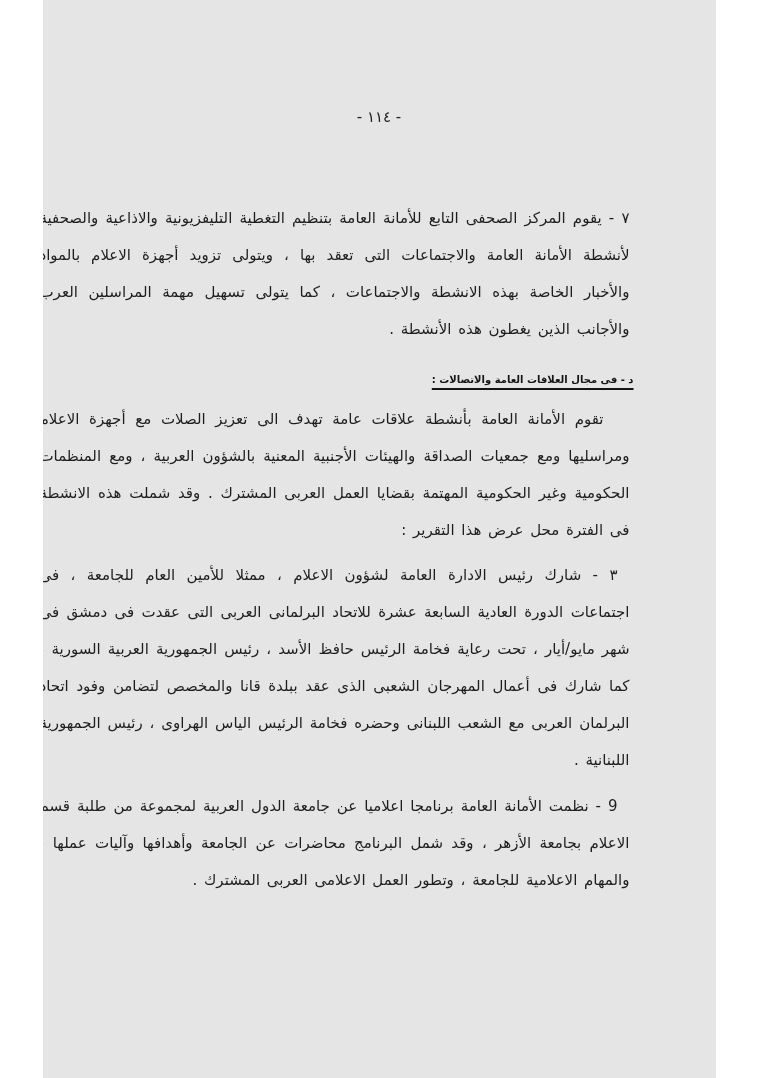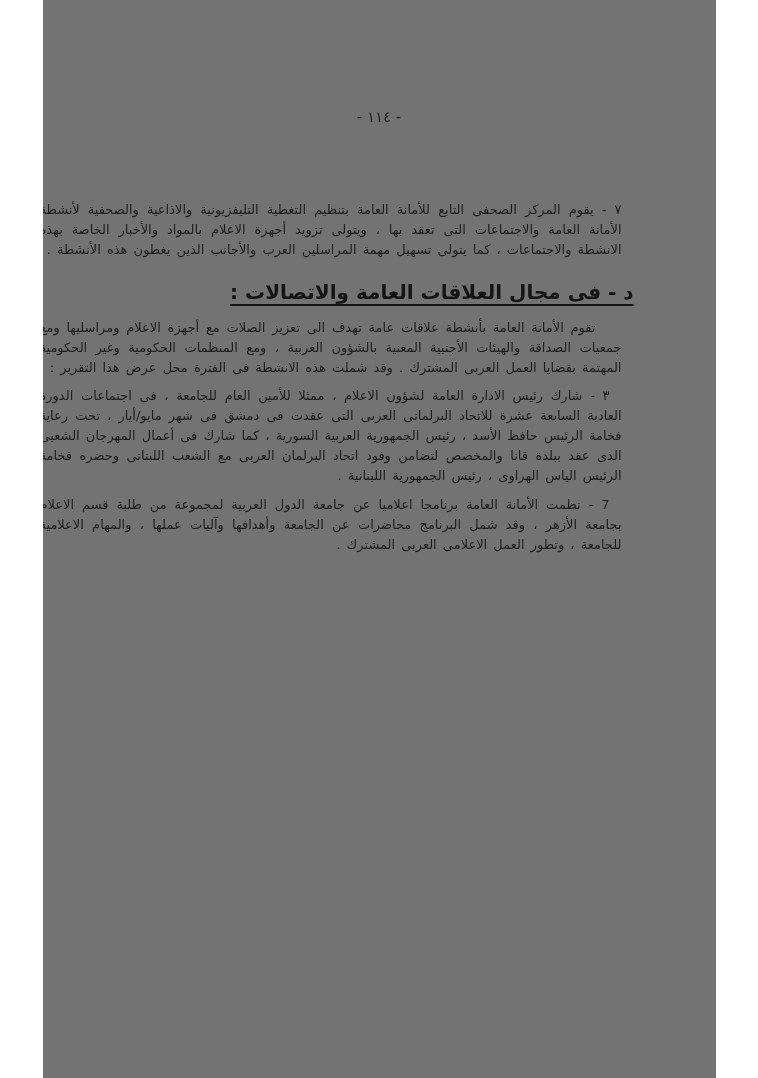--- a/index.html
+++ b/index.html
@@ -6,21 +6,21 @@
     html, body {
       margin: 0;
       padding: 0;
       background: #ffffff;
     }
     .page {
       position: relative;
       width: 673px;
       height: 1078px;
       margin: 0 auto;
-      background: #737373;
+      background: #e5e5e5;
       overflow: hidden;
       direction: rtl;
       font-family: "DejaVu Sans", sans-serif;
       color: #1e1e1e;
     }
     .page-number {
       position: absolute;
       top: 108px;
       left: 0;
       right: 0;
@@ -29,37 +29,37 @@
       letter-spacing: 2px;
       color: #222;
     }
     .content {
       position: absolute;
       top: 200px;
       right: 82px;
       width: 594px;
     }
     .para {
-      margin: 0 12px 10px 0;
-      font-size: 13px;
-      line-height: 20px;
+      margin: 0 4px 10px 0;
+      font-size: 15px;
+      line-height: 37px;
       text-align: justify;
       word-spacing: 2px;
       color: #1e1e1e;
     }
     .para-7 {
       margin-bottom: 20px;
     }
     .heading-wrap {
       margin: 4px 0 14px 0;
     }
     .heading {
       display: inline-block;
       margin: 0;
-      font-size: 20px;
+      font-size: 10px;
       font-weight: bold;
       text-decoration: underline;
       text-underline-offset: 5px;
       text-decoration-thickness: 1.5px;
       color: #141414;
     }
     .intro {
       text-indent: 26px;
       margin-bottom: 8px;
     }
@@ -82,16 +82,16 @@
     <div class="heading-wrap">
       <h2 class="heading">د - فى مجال العلاقات العامة والاتصالات :</h2>
     </div>
 
     <p class="para intro">تقوم الأمانة العامة بأنشطة علاقات عامة تهدف الى تعزيز الصلات مع أجهزة الاعلام ومراسليها ومع جمعيات الصداقة والهيئات الأجنبية المعنية بالشؤون العربية ، ومع المنظمات الحكومية وغير الحكومية المهتمة بقضايا العمل العربى المشترك . وقد شملت هذه الانشطة فى الفترة محل عرض هذا التقرير :</p>
 
 
 
     <p class="para item">٣ - شارك رئيس الادارة العامة لشؤون الاعلام ، ممثلا للأمين العام للجامعة ، فى اجتماعات الدورة العادية السابعة عشرة للاتحاد البرلمانى العربى التى عقدت فى دمشق فى شهر مايو/أيار ، تحت رعاية فخامة الرئيس حافظ الأسد ، رئيس الجمهورية العربية السورية ، كما شارك فى أعمال المهرجان الشعبى الذى عقد ببلدة قانا والمخصص لتضامن وفود اتحاد البرلمان العربى مع الشعب اللبنانى وحضره فخامة الرئيس الياس الهراوى ، رئيس الجمهورية اللبنانية .</p>
 
-    <p class="para item">7 - نظمت الأمانة العامة برنامجا اعلاميا عن جامعة الدول العربية لمجموعة من طلبة قسم الاعلام بجامعة الأزهر ، وقد شمل البرنامج محاضرات عن الجامعة وأهدافها وآليات عملها ، والمهام الاعلامية للجامعة ، وتطور العمل الاعلامى العربى المشترك .</p>
+    <p class="para item">9 - نظمت الأمانة العامة برنامجا اعلاميا عن جامعة الدول العربية لمجموعة من طلبة قسم الاعلام بجامعة الأزهر ، وقد شمل البرنامج محاضرات عن الجامعة وأهدافها وآليات عملها ، والمهام الاعلامية للجامعة ، وتطور العمل الاعلامى العربى المشترك .</p>
 
   </div>
 </div>
 
 </body></html>

